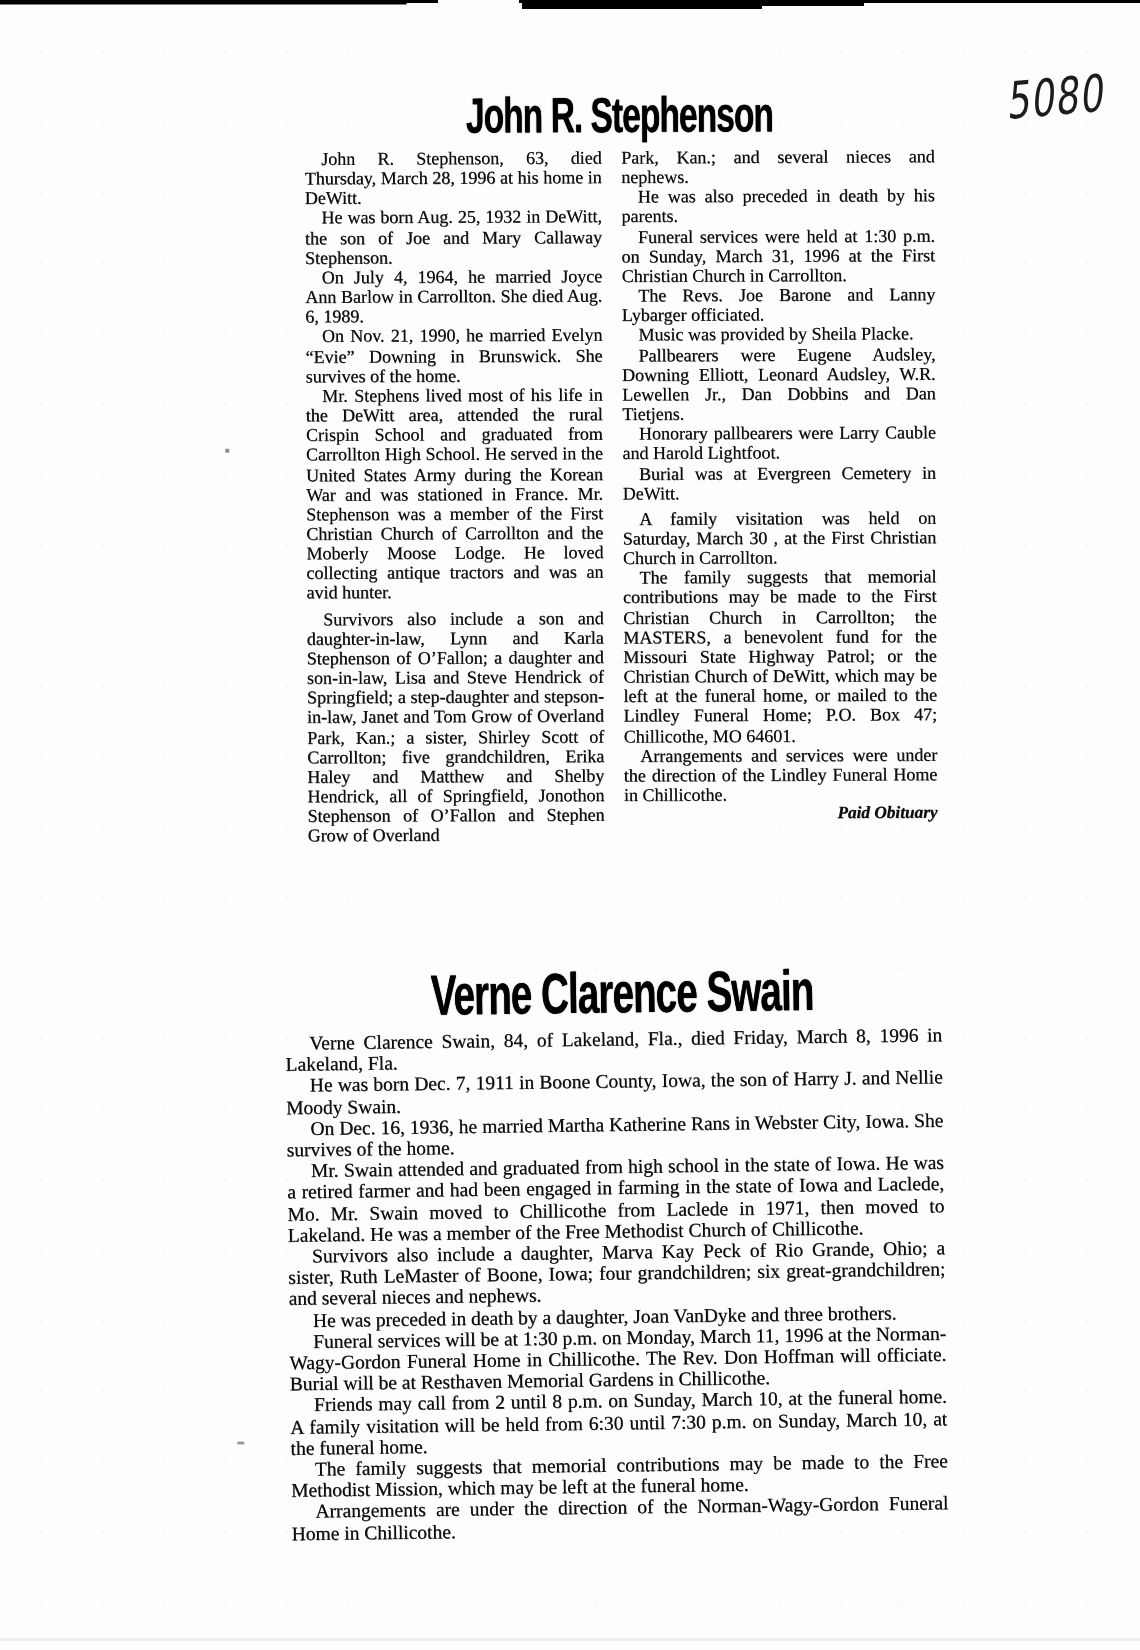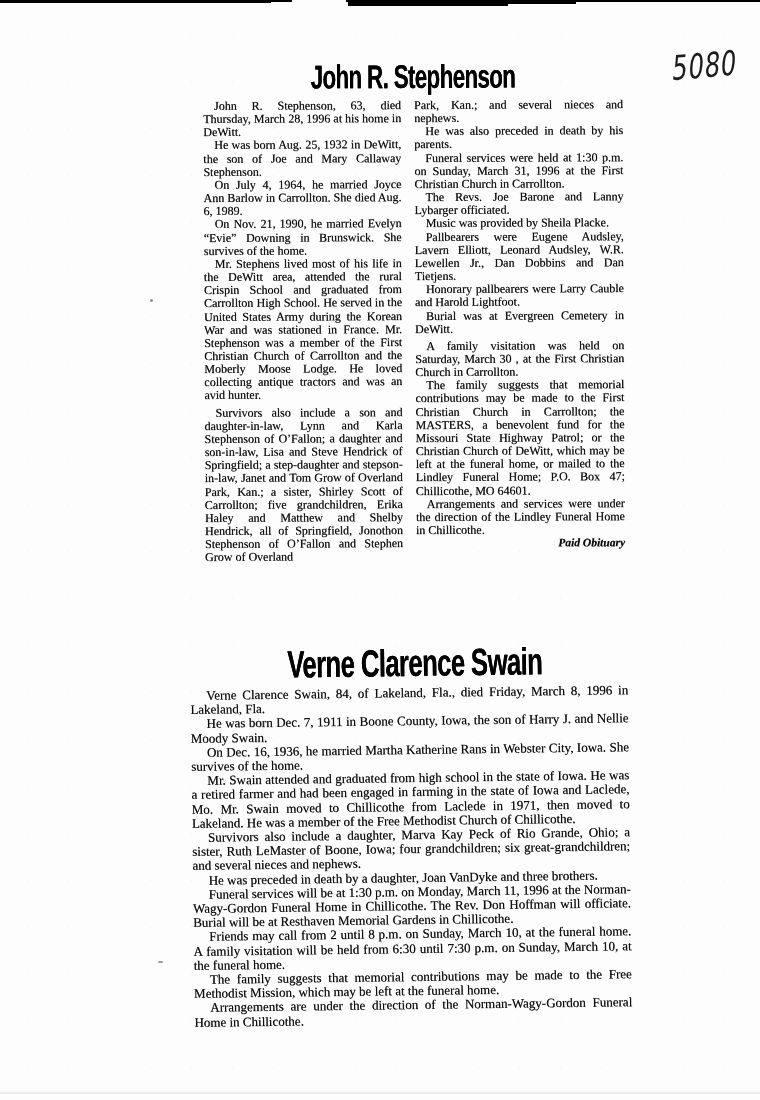--- a/index.html
+++ b/index.html
@@ -92,21 +92,21 @@
         <p>On Nov. 21, 1990, he married Evelyn “Evie” Downing in Brunswick. She survives of the home.</p>
         <p>Mr. Stephens lived most of his life in the DeWitt area, attended the rural Crispin School and graduated from Carrollton High School. He served in the United States Army during the Korean War and was stationed in France. Mr. Stephenson was a member of the First Christian Church of Carrollton and the Moberly Moose Lodge. He loved collecting antique tractors and was an avid hunter.</p>
         <p class="gap">Survivors also include a son and daughter-in-law, Lynn and Karla Stephenson of O’Fallon; a daughter and son-in-law, Lisa and Steve Hendrick of Springfield; a step-daughter and stepson-in-law, Janet and Tom Grow of Overland Park, Kan.; a sister, Shirley Scott of Carrollton; five grandchildren, Erika Haley and Matthew and Shelby Hendrick, all of Springfield, Jonothon Stephenson of O’Fallon and Stephen Grow of Overland</p>
       </div>
       <div class="col col-right">
         <p class="cont">Park, Kan.; and several nieces and nephews.</p>
         <p>He was also preceded in death by his parents.</p>
         <p>Funeral services were held at 1:30 p.m. on Sunday, March 31, 1996 at the First Christian Church in Carrollton.</p>
         <p>The Revs. Joe Barone and Lanny Lybarger officiated.</p>
         <p>Music was provided by Sheila Placke.</p>
-        <p>Pallbearers were Eugene Audsley, Lavern Elliott, Leonard Audsley, W.R. Lewellen Jr., Dan Dobbins and Dan Tietjens.</p>
+        <p>Pallbearers were Eugene Audsley, Downing Elliott, Leonard Audsley, W.R. Lewellen Jr., Dan Dobbins and Dan Tietjens.</p>
         <p>Honorary pallbearers were Larry Cauble and Harold Lightfoot.</p>
         <p>Burial was at Evergreen Cemetery in DeWitt.</p>
         <p class="gap">A family visitation was held on Saturday, March 30 , at the First Christian Church in Carrollton.</p>
         <p>The family suggests that memorial contributions may be made to the First Christian Church in Carrollton; the MASTERS, a benevolent fund for the Missouri State Highway Patrol; or the Christian Church of DeWitt, which may be left at the funeral home, or mailed to the Lindley Funeral Home; P.O. Box 47; Chillicothe, MO 64601.</p>
         <p>Arrangements and services were under the direction of the Lindley Funeral Home in Chillicothe.</p>
         <p class="tagline">Paid Obituary</p>
       </div>
     </div>
   </section>
 

